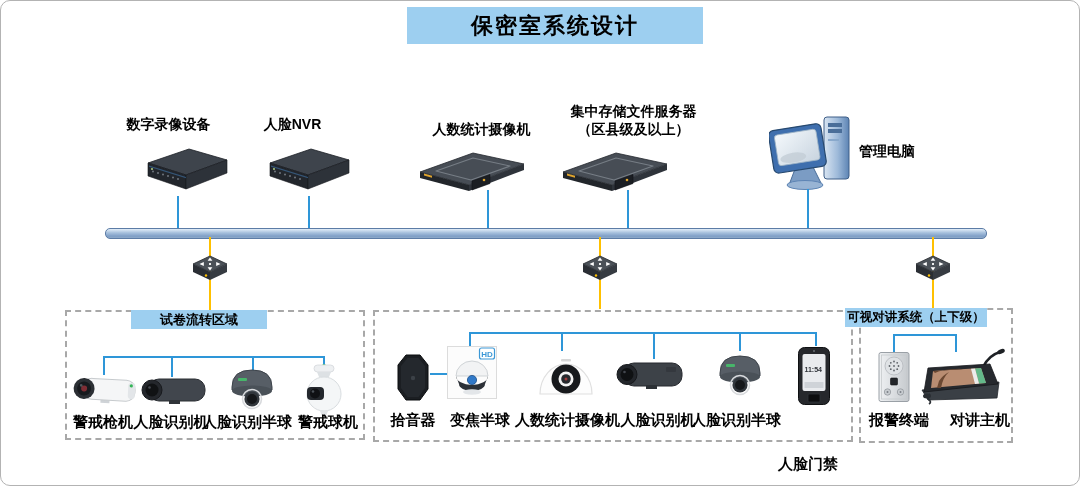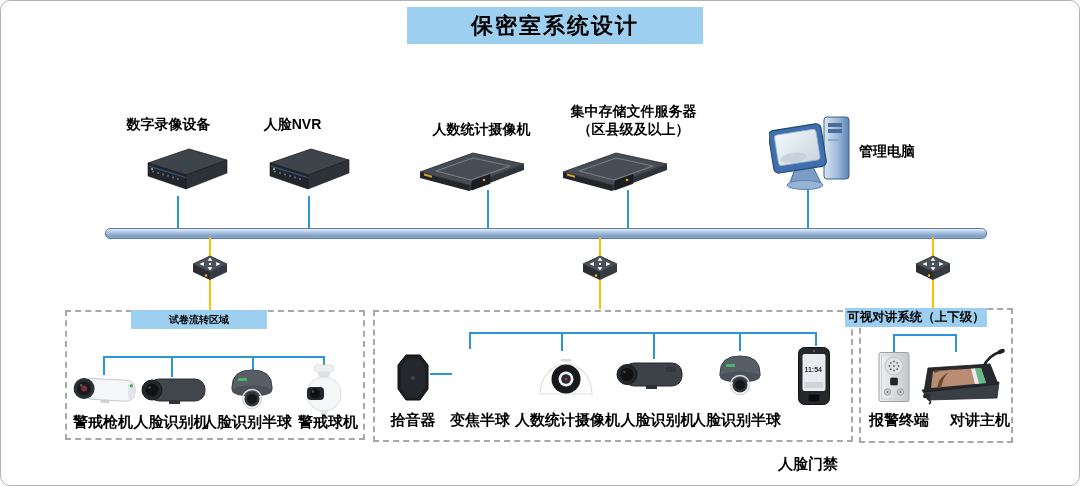--- a/index.html
+++ b/index.html
@@ -27,21 +27,21 @@
   .hline{position:absolute;height:2px;background:#2e96d8;}
   .yellow{background:#ffc000;}
   #bus-bar{
     position:absolute;left:104px;top:227px;width:880px;height:9px;border-radius:5px;
     background:linear-gradient(#e3eef9, #a9c2de 40%, #7e9ec6 80%, #90abc9);
     border:1px solid #5c7ca6;
   }
   .group-box{
     position:absolute;border:2px dashed #a8a8a8;background:transparent;
   }
-  .grp-banner{height:19px;line-height:19px;font-size:10px;}
+  .grp-banner{height:19px;line-height:19px;font-size:13px;}
   svg{display:block;}
 </style>
 </head>
 <body>
 
 <div id="stage">
 
   <div id="title-banner" class="banner">保密室系统设计</div>
 
   <div class="dev-label" style="left:110px;top:114px;width:115px;">数字录像设备</div>
@@ -252,20 +252,31 @@
   <div class="vline" style="left:652px;top:331px;height:27px;"></div>
   <div class="vline" style="left:738px;top:331px;height:19px;"></div>
   <div class="vline" style="left:814px;top:331px;height:14px;"></div>
   <div class="hline" style="left:429px;top:372px;width:22px;"></div>
 
   <div class="abs" style="left:393px;top:352px;">
     <svg width="38" height="50" viewBox="0 0 38 50">
       <polygon points="12,2 26,2 34,12 34,36 26,47 12,47 4,36 4,12" fill="#1b1e22" stroke="#0a0c0e" stroke-width="1"></polygon>
       <polygon points="13.5,5 24.5,5 31,13 31,35 24.5,44 13.5,44 7,35 7,13" fill="#24282d"></polygon>
       <circle cx="19" cy="25" r="2.2" fill="#3c4147"></circle>
+    </svg>
+  </div>
+  <div class="abs" style="left:446px;top:345px;">
+    <svg width="50" height="55" viewBox="0 0 50 55">
+      <rect x="0.5" y="0.5" width="49" height="52" fill="#fcfcfc" stroke="#dcdcdc"></rect>
+      <rect x="32.5" y="2" width="15" height="11" rx="2" fill="#ffffff" stroke="#3c98d6" stroke-width="1.2"></rect>
+      <text x="40" y="10.8" text-anchor="middle" font-size="8" font-weight="bold" fill="#3c98d6">HD</text>
+      <path d="M9,30 A16,15 0 0 1 41,30 Z" fill="#f2f3f4" stroke="#cfd3d6" stroke-width="1"></path>
+      <path d="M9,30 A16,9 0 0 0 41,30 L38,38 A13,7 0 0 1 12,38 Z" fill="#2c3137"></path>
+      <circle cx="25" cy="34" r="4.6" fill="#3179c8" stroke="#1d4e86" stroke-width="0.8"></circle>
+      <ellipse cx="25" cy="46" rx="9" ry="2.8" fill="#e3e6e9"></ellipse>
     </svg>
   </div>
   <div class="abs" style="left:536px;top:350px;">
     <svg width="58" height="47" viewBox="0 0 58 47">
       <path d="M3,43 A26,30 0 1 1 55,43 Z" fill="#fdfdfd" stroke="#e0e0e0" stroke-width="1.2"></path>
       <rect x="24" y="8" width="10" height="2.5" rx="1" fill="#d7d7d7"></rect>
       <circle cx="29" cy="28" r="14.5" fill="#17191c"></circle>
       <circle cx="29" cy="28" r="7.5" fill="#f2f2f2"></circle>
       <circle cx="29" cy="28" r="4.8" fill="#26292d"></circle>
       <circle cx="29" cy="28" r="1.5" fill="#9e3a3a"></circle>

